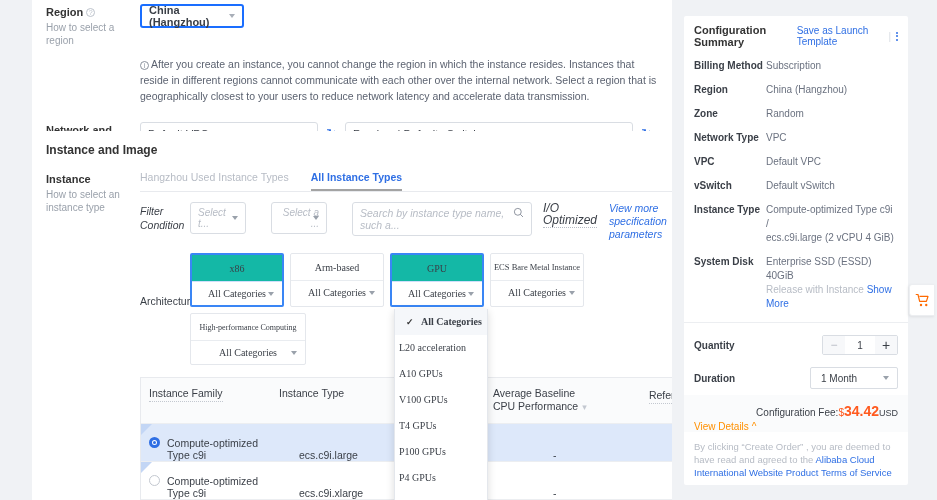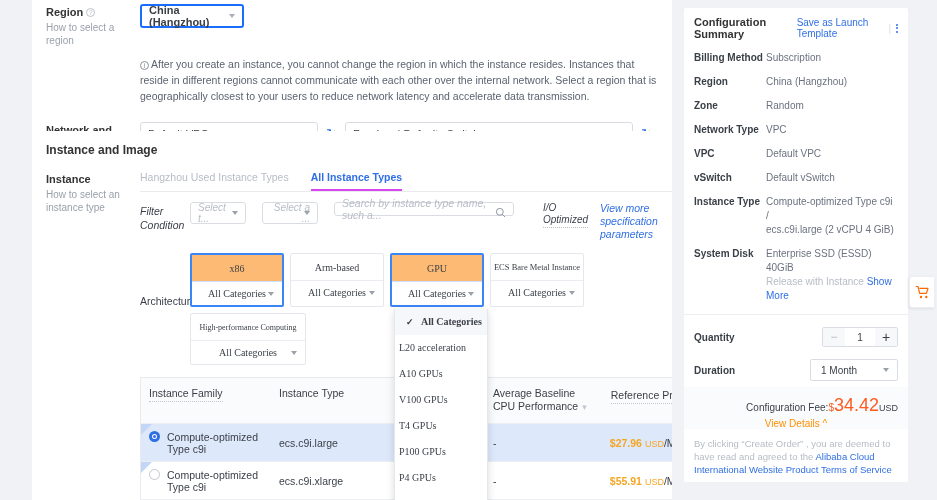--- a/index.html
+++ b/index.html
@@ -49,40 +49,40 @@
   .refresh { color:#2f6fe4; font-size:13px; margin:0 8px; cursor:pointer; line-height:24px;}
   .link { color:#2f6fe4; font-size:10.5px; text-decoration:none; cursor:pointer; }
   .extlink:after { content:"\2197"; font-size:8px; margin-left:2px; display:inline-block; border:1px solid #2f6fe4; padding:0 1px; line-height:7px;}
 
   
   .inst-card { position:absolute; left:32px; top:131px; right:8px; bottom:-10px; background:#fff; border-radius:3px; padding:12px 14px 0 14px; overflow:hidden; }
   .sect-title { font-size:12px; font-weight:bold; color:#333; margin-bottom:14px; }
 
   .tabs { display:flex; gap:22px; border-bottom:1px solid #e8eaee; margin-bottom:0; }
   .tab { font-size:10.5px; padding-bottom:6px; color:#b7bcc5; cursor:pointer; }
-  .tab.sel-tab { color:#2f6fe4; font-weight:bold; border-bottom:2px solid #d946ef; }
+  .tab.sel-tab { color:#2f6fe4; font-weight:bold; border-bottom:2px solid #a3a3a3; }
 
   .filter-row { display:flex; align-items:flex-start; margin-top:10px;font-style:italic; }
   .filter-lbl { width:50px; font-size:10.5px; color:#3a3f47; line-height:14px; padding-top:2px;}
-  .fsel { width:56px; height:22px; margin-right:16px; }
-  .search { width:180px; height:14px; border:1px solid #d9dde3; border-radius:3px; display:flex;
+  .fsel { width:56px; height:32px; margin-right:25px; }
+  .search { width:180px; height:34px; border:1px solid #d9dde3; border-radius:3px; display:flex;
      align-items:center; padding:0 7px; color:#b7bcc5; font-size:10.5px; position:relative; background:#fff;}
   .search .mag { position:absolute; right:7px; top:4px; }
-  .io { margin-left:29px; font-size:10px; color:#3a3f47; line-height:12px; border-bottom:1px dotted #b7bcc5; padding-bottom:1px;}
+  .io { margin-left:11px; font-size:12px; color:#3a3f47; line-height:12px; border-bottom:1px dotted #b7bcc5; padding-bottom:1px;}
   .viewmore { margin-left:12px; font-size:10.5px; color:#2f6fe4; line-height:13px; width:105px; cursor:pointer;}
 
   .arch-wrap { display:flex; margin-top:12px; }
   .arch-lbl { width:50px; font-size:10.5px; color:#3a3f47; padding-top:42px;}
   .arch-grid { position:relative; }
   .arch-line { display:flex; gap:6px; }
   .acard { width:94px; border:1px solid #e4e7ec; border-radius:2px; background:#fff; }
   .acard.on { border:2px solid #3a86f5; }
   .acard .ahead { height:26px; display:flex; align-items:center; justify-content:center;
       font-size:10px; color:#3a3f47; font-family:"Liberation Serif", serif; }
-  .acard.on .ahead { background:#fdba74; }
+  .acard.on .ahead { background:#14b8a6; }
   .acard .abody { height:24px; border-top:1px solid #e9ecf0; display:flex; align-items:center;
       justify-content:center; font-size:10px; color:#3a3f47; position:relative; font-family:"Liberation Serif", serif;}
   .acard.on .abody { border-top:1px solid #cfdffb; }
   .acard .abody .caret { position:absolute; right:8px; top:50%; transform:translateY(-50%);
       width:0;height:0;border-left:3px solid transparent;border-right:3px solid transparent;border-top:4px solid #9aa1ab; }
   .arch-line2 { margin-top:6px; }
   .wide { width:116px; }
 
   
   .dd { position:absolute; left:204px; top:56px; width:94px; background:#fff; z-index:40;
@@ -97,36 +97,36 @@
   .tr { display:flex; border-bottom:1px solid #eceef1; position:relative; }
   .thead { background:#fafbfc; }
   .thead .td { font-size:10.5px; color:#3a3f47; padding:9px 8px; line-height:13px; }
   .td { padding:9px 8px; font-size:10.5px; color:#3a3f47; }
   .c1 { width:130px; display:flex; align-items:flex-start; gap:7px; }
   .c2 { width:118px; }
   .c3 { width:96px; }
   .c4 { width:110px; }
   .c5 { flex:1; text-align:right; }
   .dash-ul { border-bottom:1px dotted #c3c8d0; display:inline-block; padding-bottom:1px;}
-  .tr.body { height:38px; align-items:center; }
+  .tr.body { height:38px; align-items:flex-end;gap:20px; }
   .tr.sel-row { background:#dde8fa; }
   .tr.body .td { padding-top:0; padding-bottom:0; }
   .radio { width:11px; height:11px; border:1px solid #c3c8d0; border-radius:50%; background:#fff; flex:0 0 11px; position:relative; cursor:pointer;}
   .radio.on { border:3px solid #2f6fe4; background:#fff; }
   .radio.on:after { content:""; position:absolute; inset:1px; background:#2f6fe4; border-radius:50%; }
   .corner { position:absolute; left:0; top:0; width:0;height:0;
      border-left:11px solid #c3d6f5; border-bottom:11px solid transparent; }
   .price { color:#f5a623; font-weight:bold; }
   .price .u { font-size:9px; font-weight:normal; }
   .price .m { color:#3a3f47; font-weight:normal; }
   .sorticon { display:inline-block; font-size:7px; line-height:6px; color:#b7bcc5; vertical-align:1px; margin-left:3px;}
   .funnel { display:inline-block; margin-left:4px; color:#c3c8d0; font-size:9px; }
 
   
-  .right { position:absolute; left:680px; top:4px; width:257px; height:392px; }
+  .right { position:absolute; left:680px; top:12px; width:257px; height:392px; }
   .rpanel { position:absolute; left:4px; top:4px; width:224px; background:#fff; border-radius:2px; }
   .rhead { display:flex; align-items:center; padding:8px 10px 6px 10px; }
   .rhead .t { font-size:11px; font-weight:bold; color:#333; }
   .rhead .lnk { font-size:10px; color:#2f6fe4; margin-left:8px; cursor:pointer;}
   .rhead .divider { color:#d9dde3; margin:0 5px; font-size:10px;}
   .dots { display:flex; flex-direction:column; gap:1.5px; cursor:pointer; }
   .dots span { width:2px;height:2px;background:#2f6fe4;border-radius:50%; }
 
   .srow { display:flex; padding:5px 10px; font-size:10px; line-height:14px; }
   .sk { width:72px; flex:0 0 72px; font-weight:bold; color:#3a3f47; }
@@ -148,23 +148,23 @@
      display:flex; align-items:center; padding-left:10px; font-size:10px; color:#3a3f47; position:relative; cursor:pointer;}
   .dursel .caret { position:absolute; right:8px; top:50%; transform:translateY(-50%);
      width:0;height:0;border-left:3px solid transparent;border-right:3px solid transparent;border-top:4px solid #9aa1ab; }
 
   .cbx { width:11px;height:11px;border:1px solid #b7bcc5;border-radius:1px;background:#fff; cursor:pointer;}
   .arenew { display:flex; align-items:center; gap:6px; margin-left:auto; font-size:10px; color:#3a3f47; }
 
   .feebar { background:#fafbfc; padding:8px 10px 0 10px; }
   .fee { text-align:right; font-size:10px; color:#3a3f47; }
   .fee .cur { color:#ff5a1f; font-size:10px; }
-  .fee .amt { color:#ff5a1f; font-size:18px; font-weight:normal; }
+  .fee .amt { color:#ff5a1f; font-size:14px; font-weight:bold; }
   .fee .usd { color:#3a3f47; font-size:9px; }
-  .details { text-align:center; font-size:10px; color:#ff9000; margin-top:2px; cursor:pointer;}
+  .details { text-align:left; font-size:10px; color:#ff9000; margin-top:2px; cursor:pointer;}
   .terms { font-size:9.5px; color:#b7bcc5; line-height:13px; padding:8px 10px 6px 10px; }
   .terms a { color:#2f6fe4; text-decoration:none; cursor:pointer;}
 
   .cartbtn { position:absolute; left:229px; top:272px; width:26px; height:32px; background:#fff;
      border:1px solid #eceef1; border-radius:3px 0 0 3px; display:flex; align-items:center; justify-content:center;
      box-shadow:-1px 1px 3px rgba(0,0,0,.08); cursor:pointer; }
 </style>
 </head>
 <body>
 

